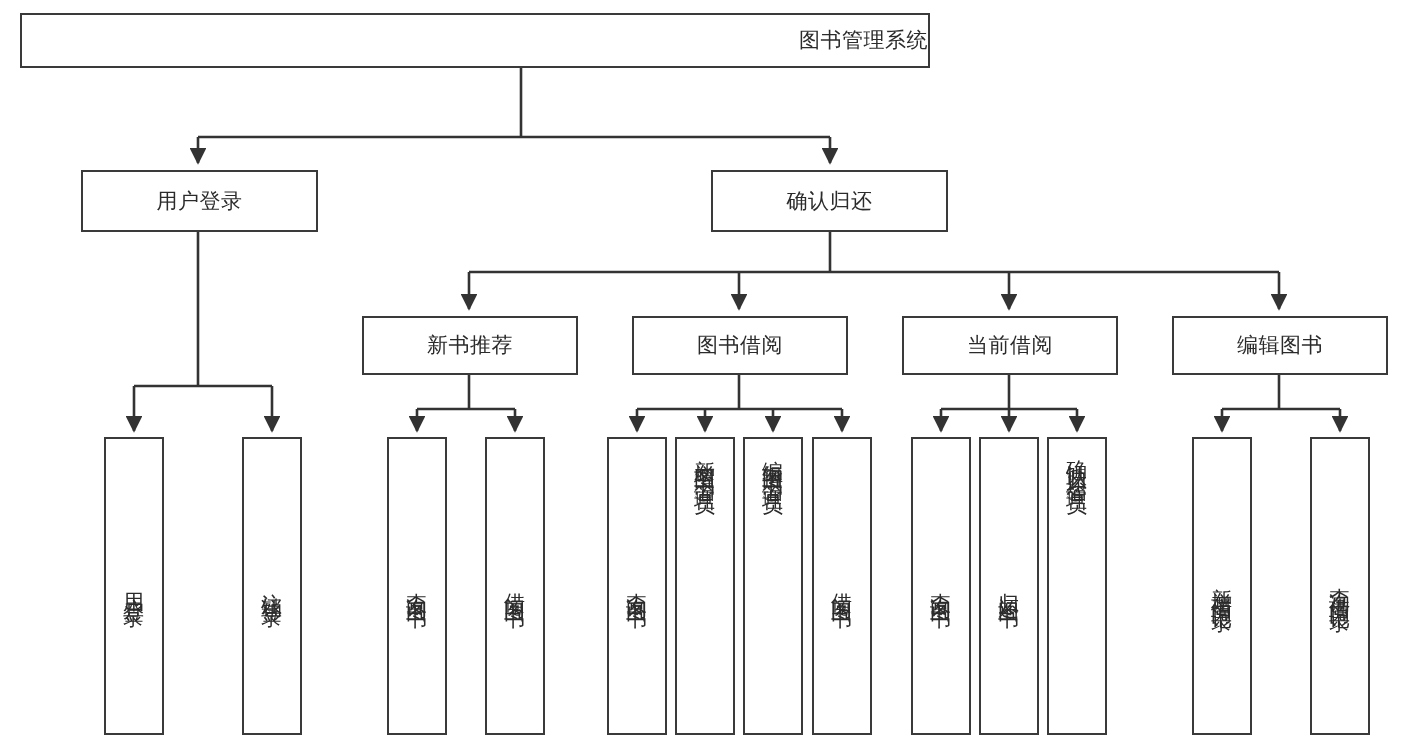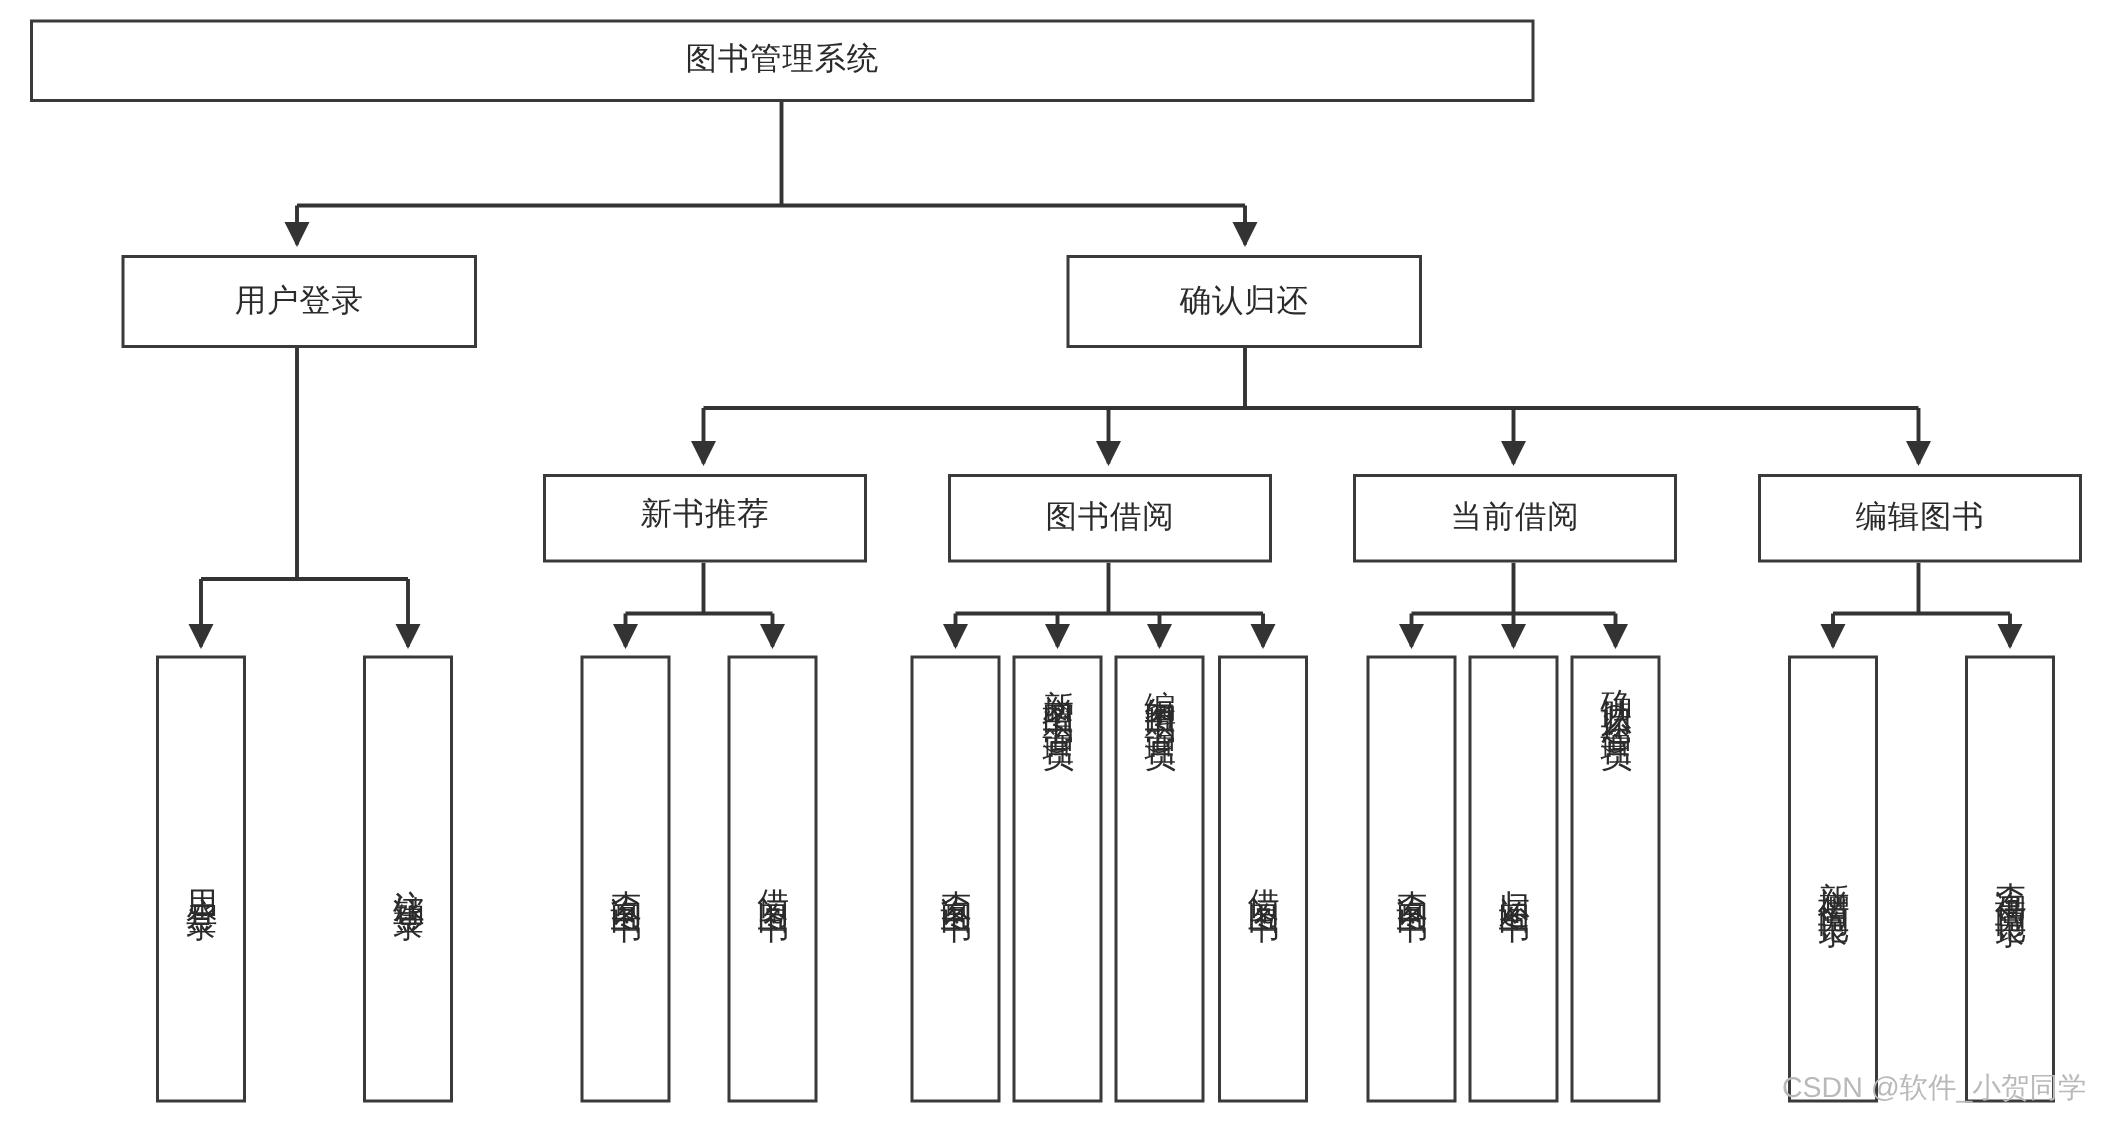--- a/index.html
+++ b/index.html
@@ -134,32 +134,32 @@
       <path d="M 1009 409 L 1009 431" marker-end="url(#arrow)"></path>
       <path d="M 1077 409 L 1077 431" marker-end="url(#arrow)"></path>
 
       <path d="M 1279 375 L 1279 409"></path>
       <path d="M 1222 409 L 1340 409"></path>
       <path d="M 1222 409 L 1222 431" marker-end="url(#arrow)"></path>
       <path d="M 1340 409 L 1340 431" marker-end="url(#arrow)"></path>
     </g>
   </svg>
 
-  <div class="node horiz root" style="left:20px; top:13px; width:1003px; height:55px;">
+  <div class="node horiz root" style="left:20px; top:13px; width:910px; height:55px;justify-content:flex-end;">
     <span class="node-label">图书管理系统</span>
   </div>
 
   <div class="node horiz" style="left:81px; top:170px; width:237px; height:62px;">
     <span class="node-label">用户登录</span>
   </div>
   <div class="node horiz" style="left:711px; top:170px; width:237px; height:62px;">
     <span class="node-label">确认归还</span>
   </div>
 
-  <div class="node horiz" style="left:362px; top:316px; width:216px; height:59px;font-family:Liberation Mono, monospace;">
+  <div class="node horiz" style="left:362px; top:316px; width:216px; height:59px;">
     <span class="node-label">新书推荐</span>
   </div>
   <div class="node horiz" style="left:902px; top:316px; width:216px; height:59px;">
     <span class="node-label">当前借阅</span>
   </div>
   <div class="node horiz" style="left:632px; top:316px; width:216px; height:59px;">
     <span class="node-label">图书借阅</span>
   </div>
   <div class="node horiz" style="left:1172px; top:316px; width:216px; height:59px;">
     <span class="node-label">编辑图书</span>
@@ -202,15 +202,14 @@
     <span class="node-label">确认归还（管理员）</span>
   </div>
 
   <div class="node vert centered" style="left:1192px; top:437px; width:60px; height:298px;">
     <span class="node-label">新增借阅记录</span>
   </div>
   <div class="node vert centered" style="left:1310px; top:437px; width:60px; height:298px;">
     <span class="node-label">查询借阅记录</span>
   </div>
 
-  <div id="watermark">CSDN @软件_小贺同学</div>
 
 </div>
 
 </body></html>

